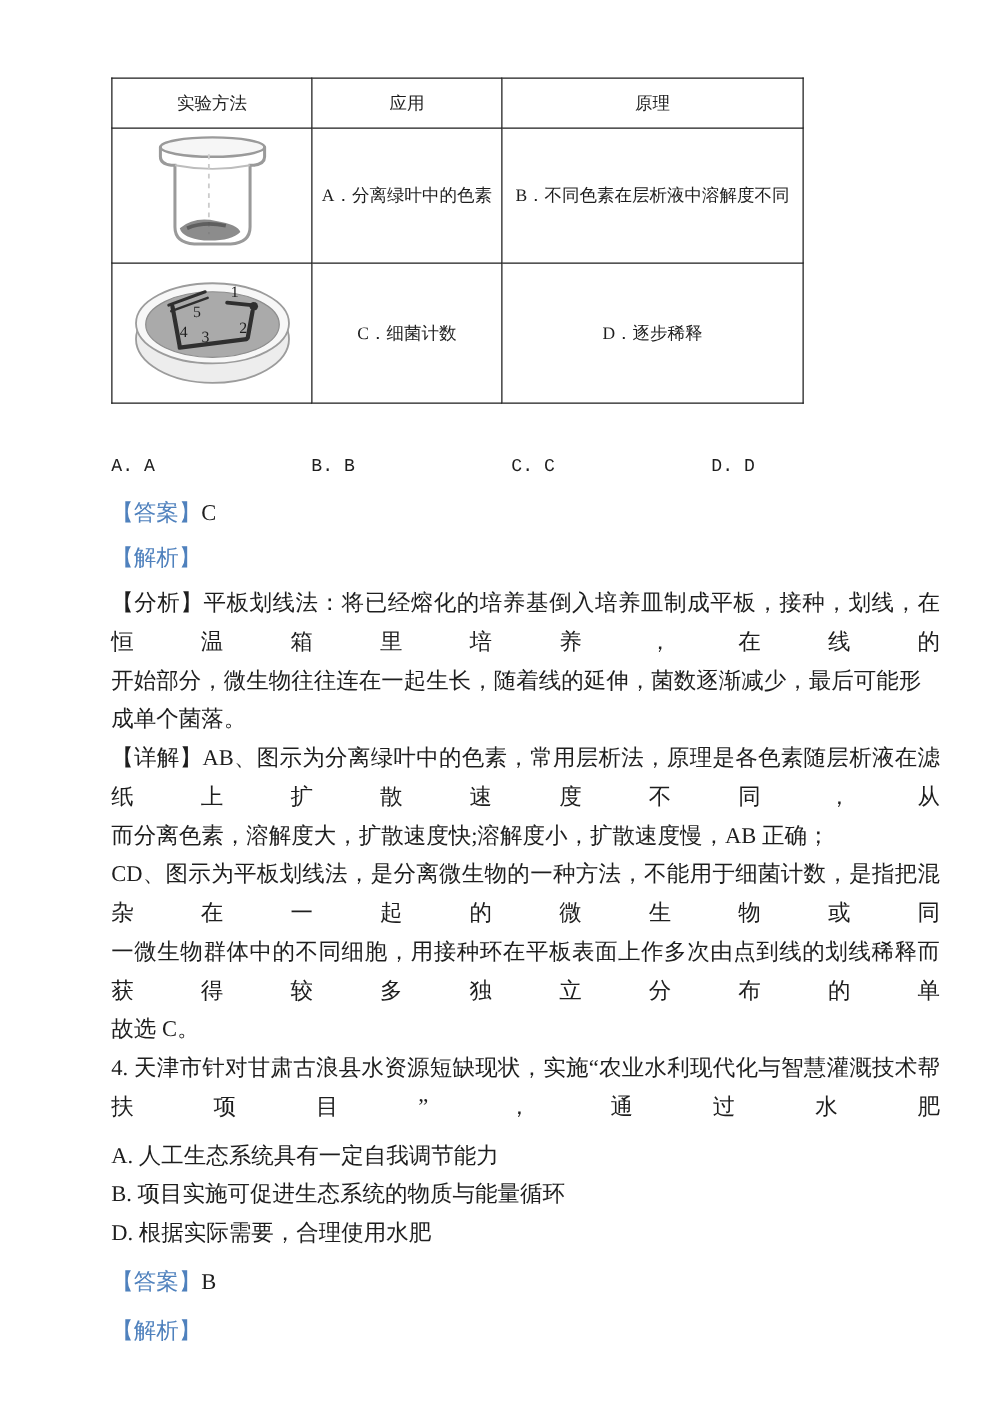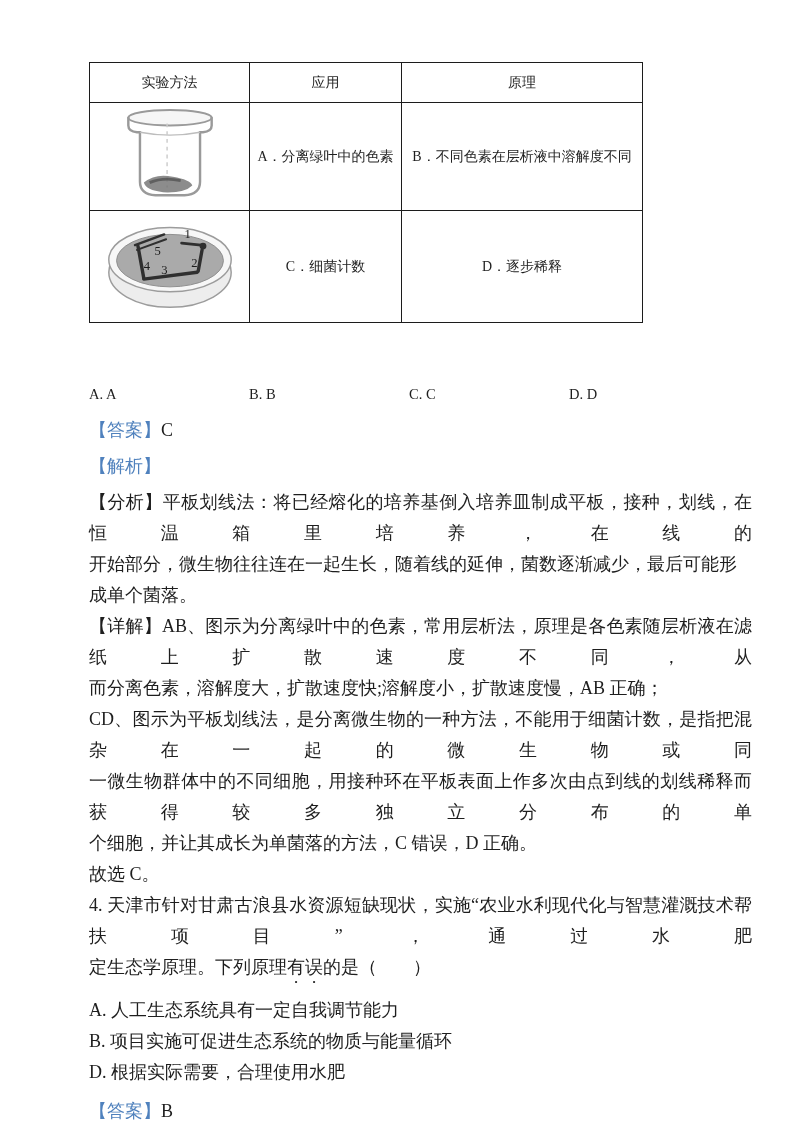--- a/index.html
+++ b/index.html
@@ -28,21 +28,21 @@
     text-align:center;
     vertical-align:middle;
     padding:0 5px;
     font-weight:normal;
   }
   tr.hdr    { height:40px; }
   tr.r1     { height:108px; }
   tr.r2     { height:112px; }
 
   
-  .opt-row { display:flex; margin-top:56px; font-size:14.5px; }
+  .opt-row { display:flex; margin-top:36px; font-size:14.5px;font-family:Liberation Mono, monospace; }
   .opt     { width:165.5px; line-height:31px; }
 
   
   .tline { font-size:18px; line-height:31px; width:663px; }
   .just  { text-align:justify; text-align-last:justify; }
   .blue  { color:var(--accent,#4f81bd); }
   .emph  {
     -webkit-text-emphasis:dot #1e1e1e;
     -webkit-text-emphasis-position:under left;
     text-emphasis:dot #1e1e1e;
@@ -124,24 +124,22 @@
           <div class="opt">D. D</div>
         </div>
         <div class="tline gap"><span class="blue">【答案】</span><span>C</span></div>
         <div class="tline gap"><span class="blue">【解析】</span></div>
         <div class="tline just gap"><span>【分析】平板划线法：将已经熔化的培养基倒入培养皿制成平板，接种，划线，在恒温箱里培养，在线的</span></div>
         <div class="tline"><span>开始部分，微生物往往连在一起生长，随着线的延伸，菌数逐渐减少，最后可能形成单个菌落。</span></div>
         <div class="tline just"><span>【详解】AB、图示为分离绿叶中的色素，常用层析法，原理是各色素随层析液在滤纸上扩散速度不同，从</span></div>
         <div class="tline"><span>而分离色素，溶解度大，扩散速度快;溶解度小，扩散速度慢，AB 正确；</span></div>
         <div class="tline just"><span>CD、图示为平板划线法，是分离微生物的一种方法，不能用于细菌计数，是指把混杂在一起的微生物或同</span></div>
         <div class="tline just"><span>一微生物群体中的不同细胞，用接种环在平板表面上作多次由点到线的划线稀释而获得较多独立分布的单</span></div>
-        <div class="tline"><span>个细胞，并让其成长为单菌落的方法，C 错误，D 正确。</span></div>
         <div class="tline"><span>故选 C。</span></div>
         <div class="tline just"><span>4. 天津市针对甘肃古浪县水资源短缺现状，实施“农业水利现代化与智慧灌溉技术帮扶项目”，通过水肥</span></div>
-        <div class="tline"><span>定生态学原理。下列原理</span><span class="emph">有误</span><span>的是（　　）</span></div>
         <div class="tline gap2"><span>A. 人工生态系统具有一定自我调节能力</span></div>
         <div class="tline"><span>B. 项目实施可促进生态系统的物质与能量循环</span></div>
         <div class="tline"><span>D. 根据实际需要，合理使用水肥</span></div>
         <div class="tline gap2"><span class="blue">【答案】</span><span>B</span></div>
         <div class="tline gap2"><span class="blue">【解析】</span></div>
       </div>
 
   </div>
 </div>
 

